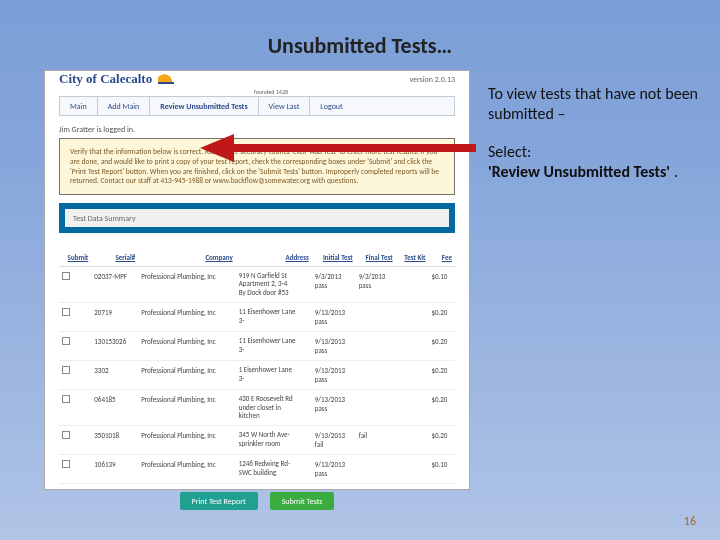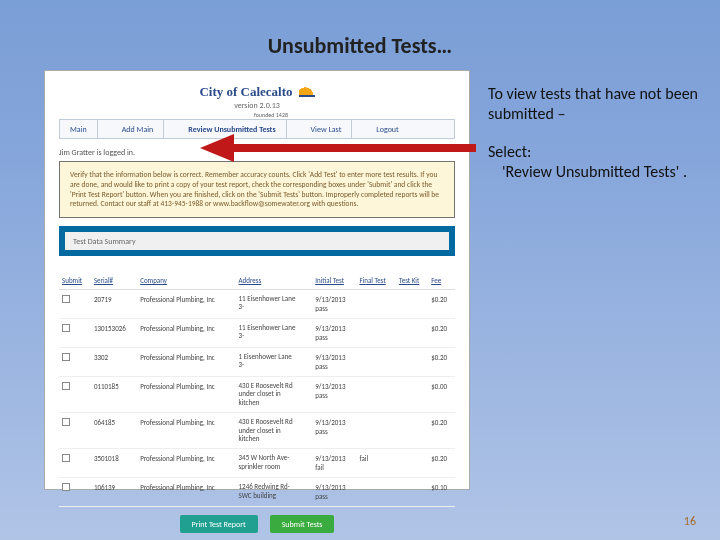--- a/index.html
+++ b/index.html
@@ -1,45 +1,45 @@
 <!DOCTYPE html>
 <html><head>
 <meta charset="utf-8">
 <style>
   * { box-sizing: border-box; margin: 0; padding: 0; }
   body { width: 720px; height: 540px; font-family: "Calibri", Arial, sans-serif; background: linear-gradient(to bottom, #7a9ed6 0%, #86a6db 30%, #b0c4e6 100%); position: relative; overflow: hidden; }
   .title { text-align: center; font-size: 22px; font-weight: bold; color: #222; padding-top: 32px; }
   .screenshot { position: absolute; left: 44px; top: 70px; width: 426px; height: 420px; background: #fff; border: 1px solid #aaa; font-size: 9px; color: #333; }
-  .hdr { display:flex; align-items:center; justify-content:space-between; padding: 13px 14px 2px; flex-direction: column; }
+  .hdr { display:flex; align-items:center; justify-content:space-between; padding: 0 14px 2px; }
   .city { font-family: Georgia, serif; font-weight:bold; font-size: 13px; color:#2a4a8a; display:flex; align-items:center; gap:6px;}
   .city-icon { width:16px; height:10px; background: radial-gradient(circle at 40% 100%, #f4a614 60%, transparent 62%); border-bottom:2px solid #2a4a8a;}
   .founded { font-size:6px; color:#666;padding-left:28px; }
   .ver { font-size:8px; color:#666; }
-  .nav { display:flex; gap:14px; margin: 0 14px; border: 1px solid #c0ccd8; background:#f6f8fb; font-size:8px; color:#2a4a8a; }
+  .nav { display:flex; gap:0; margin: 0 14px; border: 1px solid #c0ccd8; background:#f6f8fb; font-size:8px; color:#2a4a8a; }
   .nav span { padding: 4px 10px; border-right:1px solid #c0ccd8; cursor:pointer;}
   .nav span:last-child { border-right:none; }
   .nav .hl { font-weight:bold; }
   .logged { margin:8px 14px 4px; font-size:8px; color:#555;}
   .notice { margin:4px 14px; padding:8px 10px; border:1px solid #737373; background:#fdf6d9; color:#7a5a2a; font-size:7.5px; line-height:1.3; }
   .section { margin:8px 14px 16px; padding:4px 8px; background:#f0f0f0; border:6px solid #0369a1; font-size:8px; color:#666;}
   .tbl { margin:4px 14px; border-collapse:collapse; width:calc(100% - 28px); font-size:7px; color:#444;}
-  .tbl th { text-align:left; padding:4px 3px; color:#2a4a8a; text-decoration:underline; font-weight:normal; cursor:pointer; border-bottom:1px solid #ddd;}
+  .tbl th { text-align:right; padding:4px 3px; color:#2a4a8a; text-decoration:underline; font-weight:bold; cursor:pointer; border-bottom:1px solid #ddd;}
   .tbl td { padding:5px 3px; border-bottom:1px solid #eee; vertical-align:top;}
   .tbl td.addr { line-height:1.2; }
   .ck { width:8px; height:8px; border:1px solid #888; display:inline-block; background:#fff; cursor:pointer;}
   .btns { display:flex; gap:12px; justify-content:center; margin-top:8px; }
   .btn { padding:4px 12px; font-size:8px; color:#fff; border-radius:2px; cursor:pointer; }
   .btn.teal { background:#1fa091; }
   .btn.green { background:#3aab3e; }
   .arrow { position:absolute; left:200px; top:134px; width:280px; height:30px; pointer-events:none; }
   .arrow-line { position:absolute; left:30px; top:10px; width:246px; height:8px; background:#c01818; }
   .arrow-head { position:absolute; left:0; top:0; width:0; height:0; border-right:34px solid #c01818; border-top:14px solid transparent; border-bottom:14px solid transparent; }
   .sidetext { position:absolute; left:488px; top:84px; width:210px; font-size:16px; color:#111; line-height:1.25; }
   .sidetext p { margin-bottom:18px; }
-  .sidetext .bold { font-weight:normal;margin-left:14px; }
+  .sidetext .bold { font-weight:bold; }
   .pagenum { position:absolute; right:24px; bottom:12px; font-size:12px; color:#a86b2b; }
 </style>
 </head>
 <body>
 
 <div class="title">Unsubmitted Tests…</div>
 
 <div class="screenshot">
   <div class="hdr">
     <div class="city">
@@ -68,20 +68,30 @@
       <th>Address</th>
       <th>Initial Test</th>
       <th>Final Test</th>
       <th>Test Kit</th>
       <th>Fee</th>
     </tr>
       </thead>
     <tbody id="rows">
         <tr>
           <td><span class="ck"></span></td>
+          <td>02037-MPF</td>
+          <td>Professional Plumbing, Inc</td>
+          <td class="addr">919 N Garfield St<br>Apartment 2, 3-4<br>By Dock door #53</td>
+          <td>9/3/2013<br>pass</td>
+          <td>9/3/2013<br>pass</td>
+          <td></td>
+          <td>$0.10</td>
+        </tr>
+        <tr>
+          <td><span class="ck"></span></td>
           <td>20719</td>
           <td>Professional Plumbing, Inc</td>
           <td class="addr">11 Eisenhower Lane<br>3-</td>
           <td>9/13/2013<br>pass</td>
           <td></td>
           <td></td>
           <td>$0.20</td>
         </tr>
         <tr>
           <td><span class="ck"></span></td>
@@ -95,30 +105,20 @@
         </tr>
         <tr>
           <td><span class="ck"></span></td>
           <td>3302</td>
           <td>Professional Plumbing, Inc</td>
           <td class="addr">1 Eisenhower Lane<br>3-</td>
           <td>9/13/2013<br>pass</td>
           <td></td>
           <td></td>
           <td>$0.20</td>
-        </tr>
-        <tr>
-          <td><span class="ck"></span></td>
-          <td>0110185</td>
-          <td>Professional Plumbing, Inc</td>
-          <td class="addr">430 E Roosevelt Rd<br>under closet in<br>kitchen</td>
-          <td>9/13/2013<br>pass</td>
-          <td></td>
-          <td></td>
-          <td>$0.00</td>
         </tr>
         <tr>
           <td><span class="ck"></span></td>
           <td>064185</td>
           <td>Professional Plumbing, Inc</td>
           <td class="addr">430 E Roosevelt Rd<br>under closet in<br>kitchen</td>
           <td>9/13/2013<br>pass</td>
           <td></td>
           <td></td>
           <td>$0.20</td>

